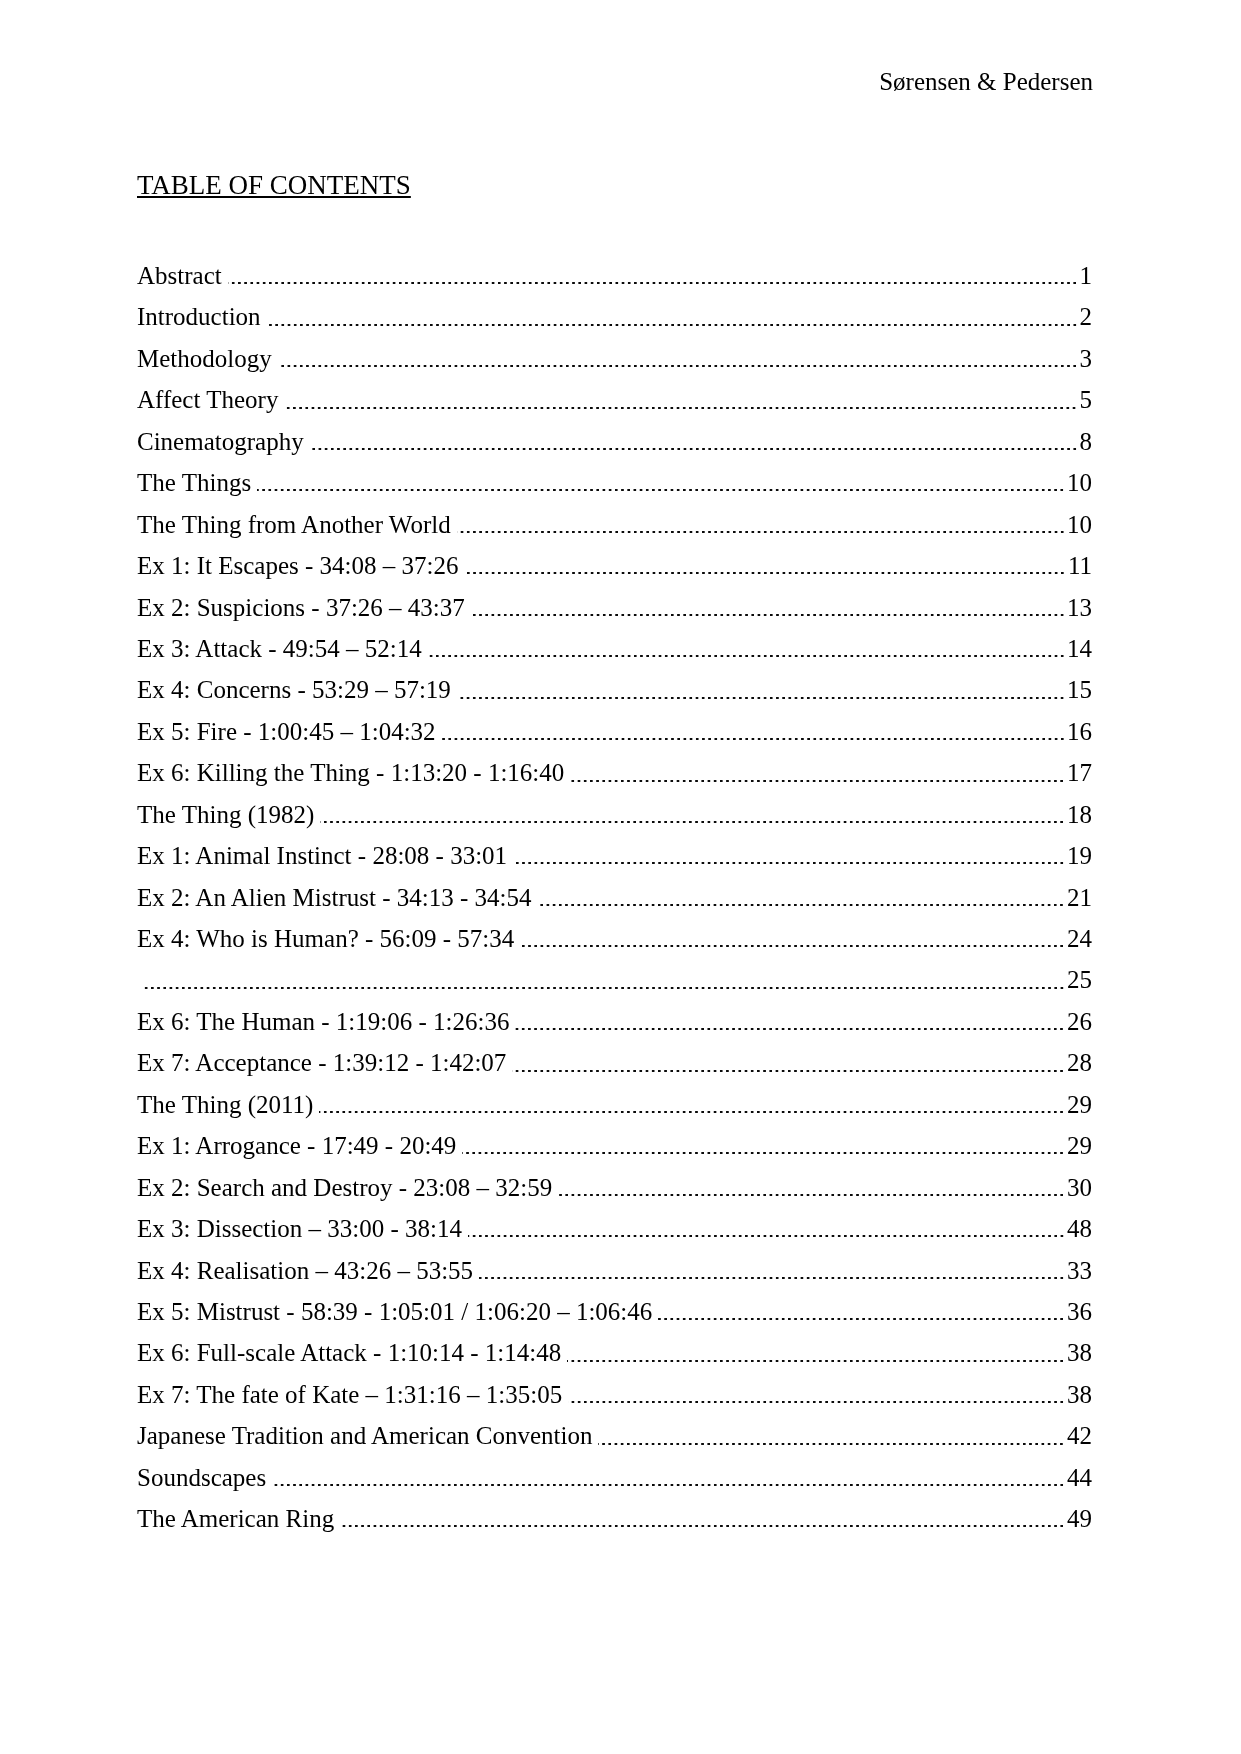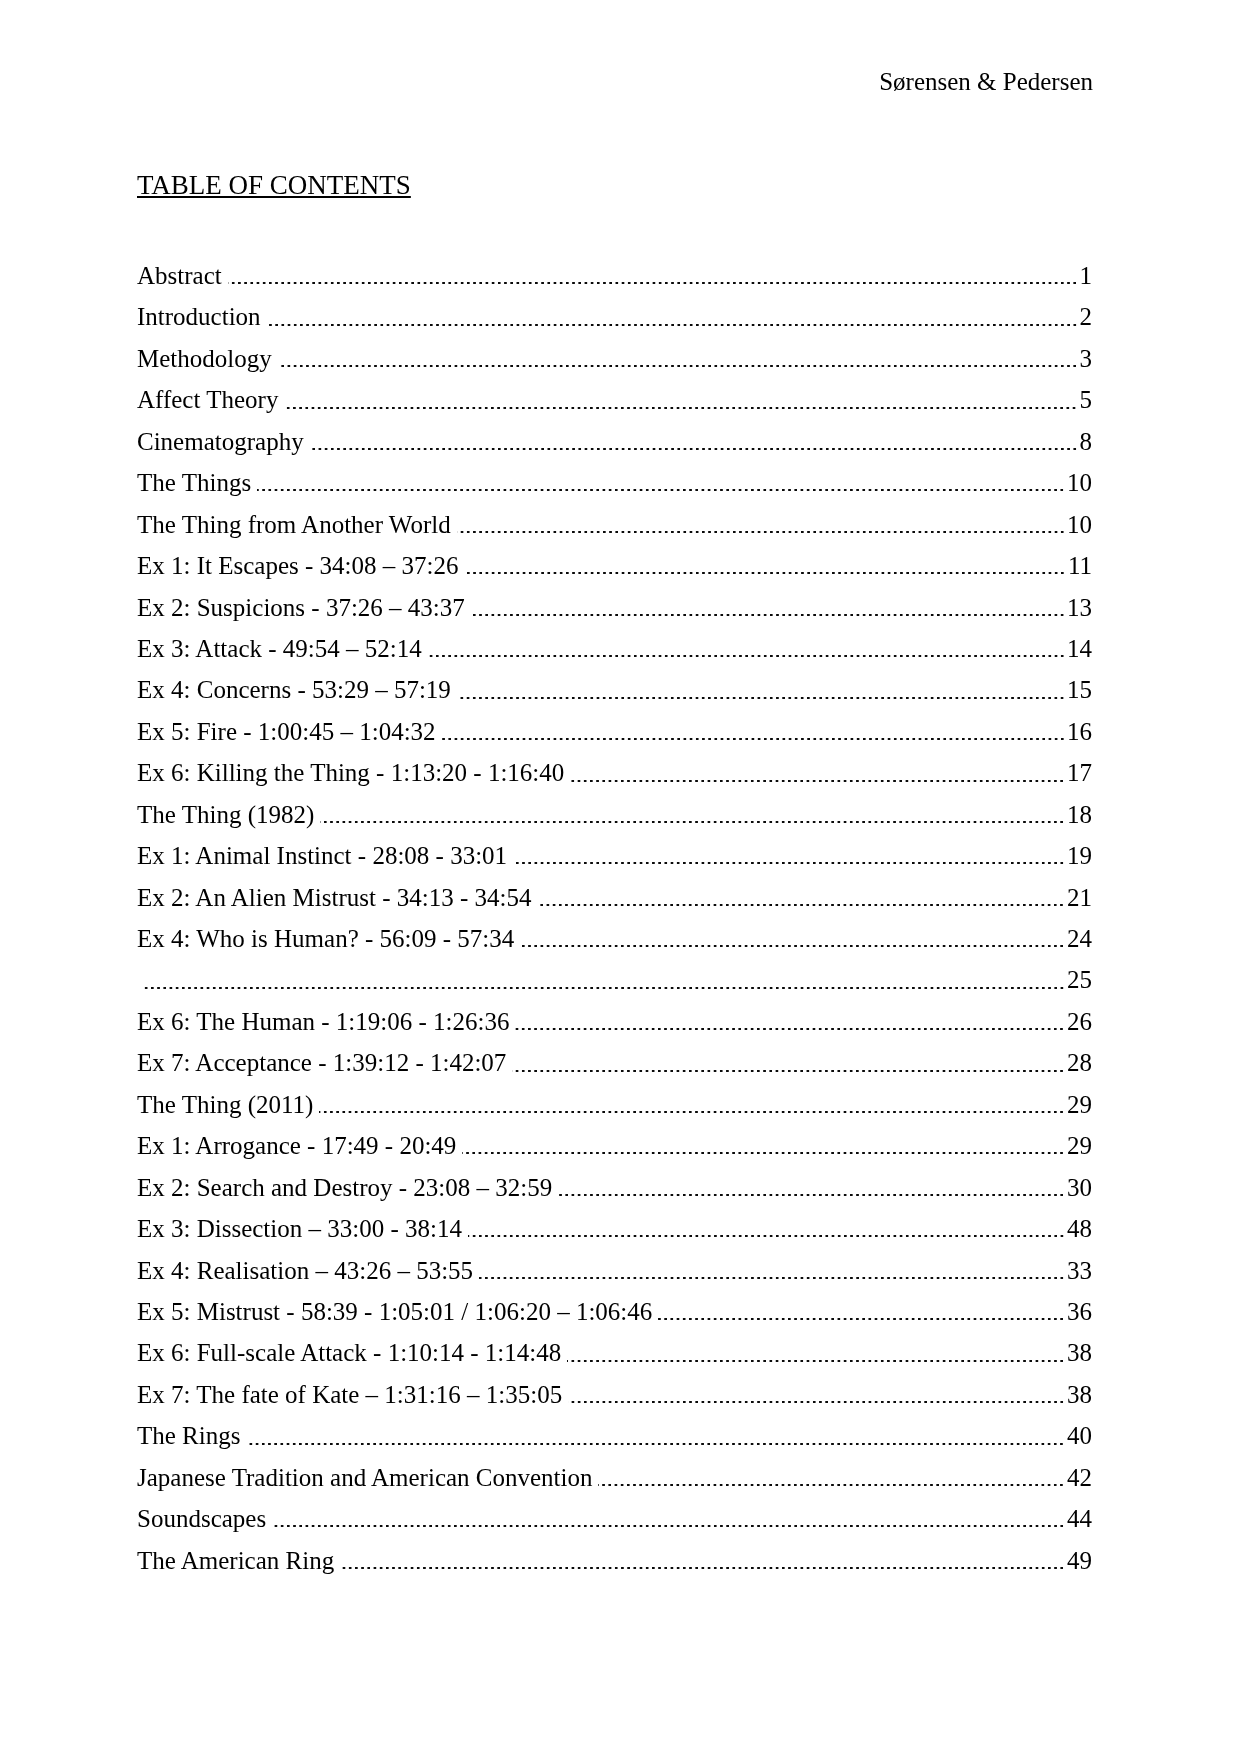--- a/index.html
+++ b/index.html
@@ -204,25 +204,20 @@
     <span class="toc-label">Ex 6: Full-scale Attack - 1:10:14 - 1:14:48</span>
     <span class="toc-leader"></span>
     <span class="toc-page">38</span>
   </div>
     <div class="toc-row">
     <span class="toc-label">Ex 7: The fate of Kate – 1:31:16 – 1:35:05</span>
     <span class="toc-leader"></span>
     <span class="toc-page">38</span>
   </div>
     <div class="toc-row">
-    <span class="toc-label">The Rings</span>
-    <span class="toc-leader"></span>
-    <span class="toc-page">40</span>
-  </div>
-    <div class="toc-row">
     <span class="toc-label">Japanese Tradition and American Convention</span>
     <span class="toc-leader"></span>
     <span class="toc-page">42</span>
   </div>
     <div class="toc-row">
     <span class="toc-label">Soundscapes</span>
     <span class="toc-leader"></span>
     <span class="toc-page">44</span>
   </div>
     <div class="toc-row">

